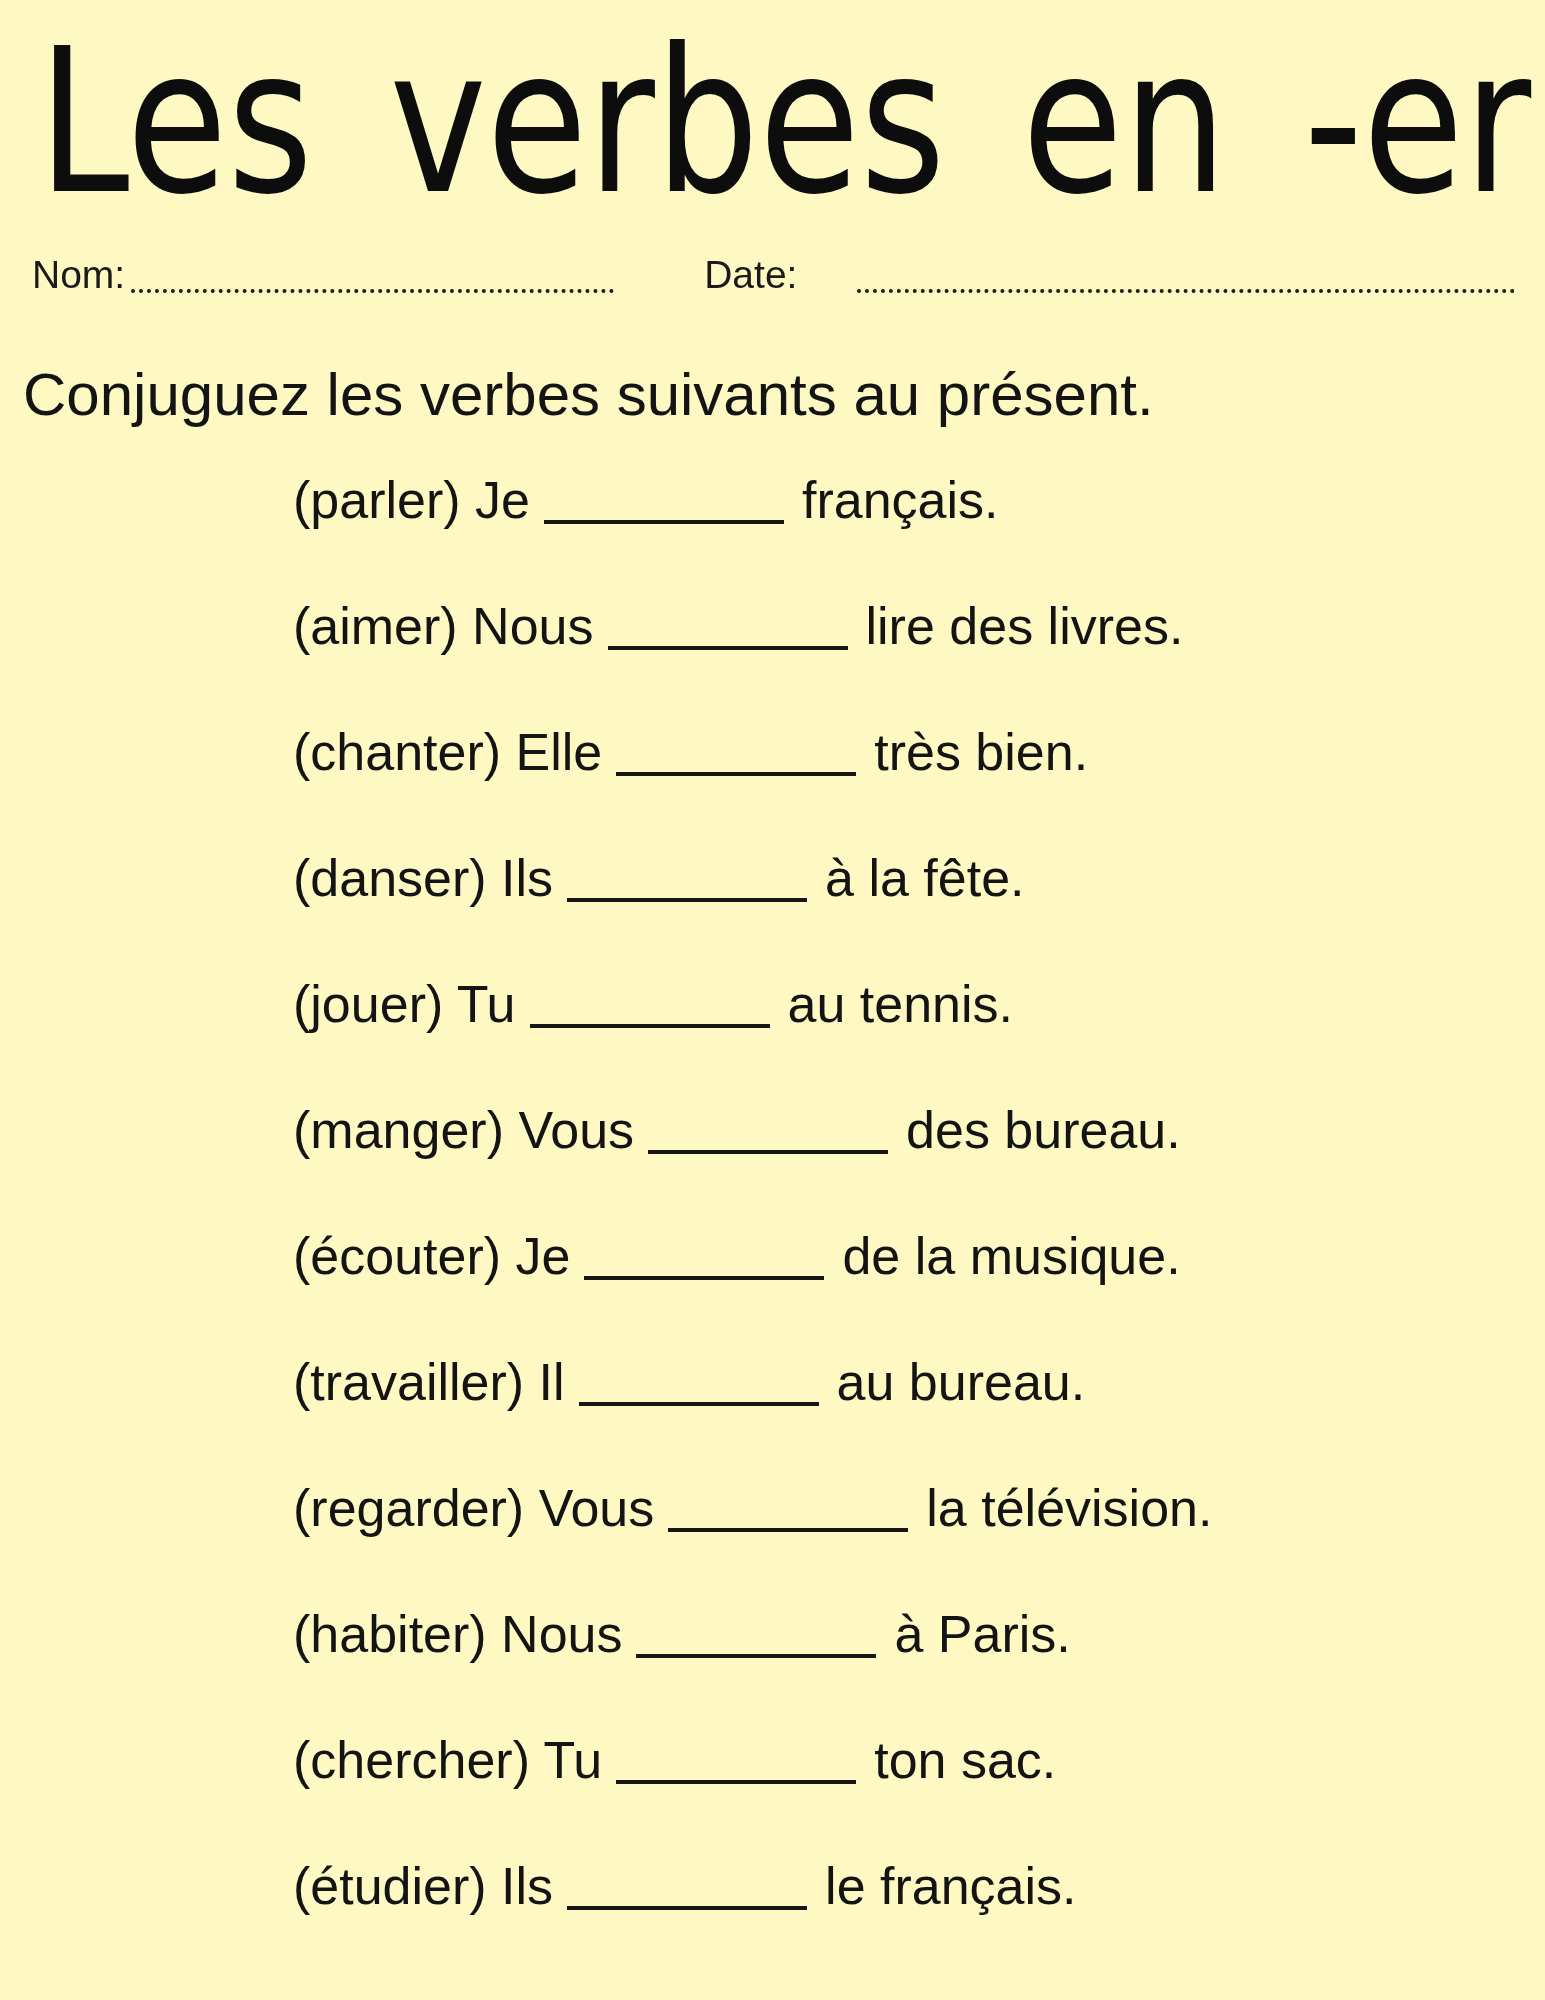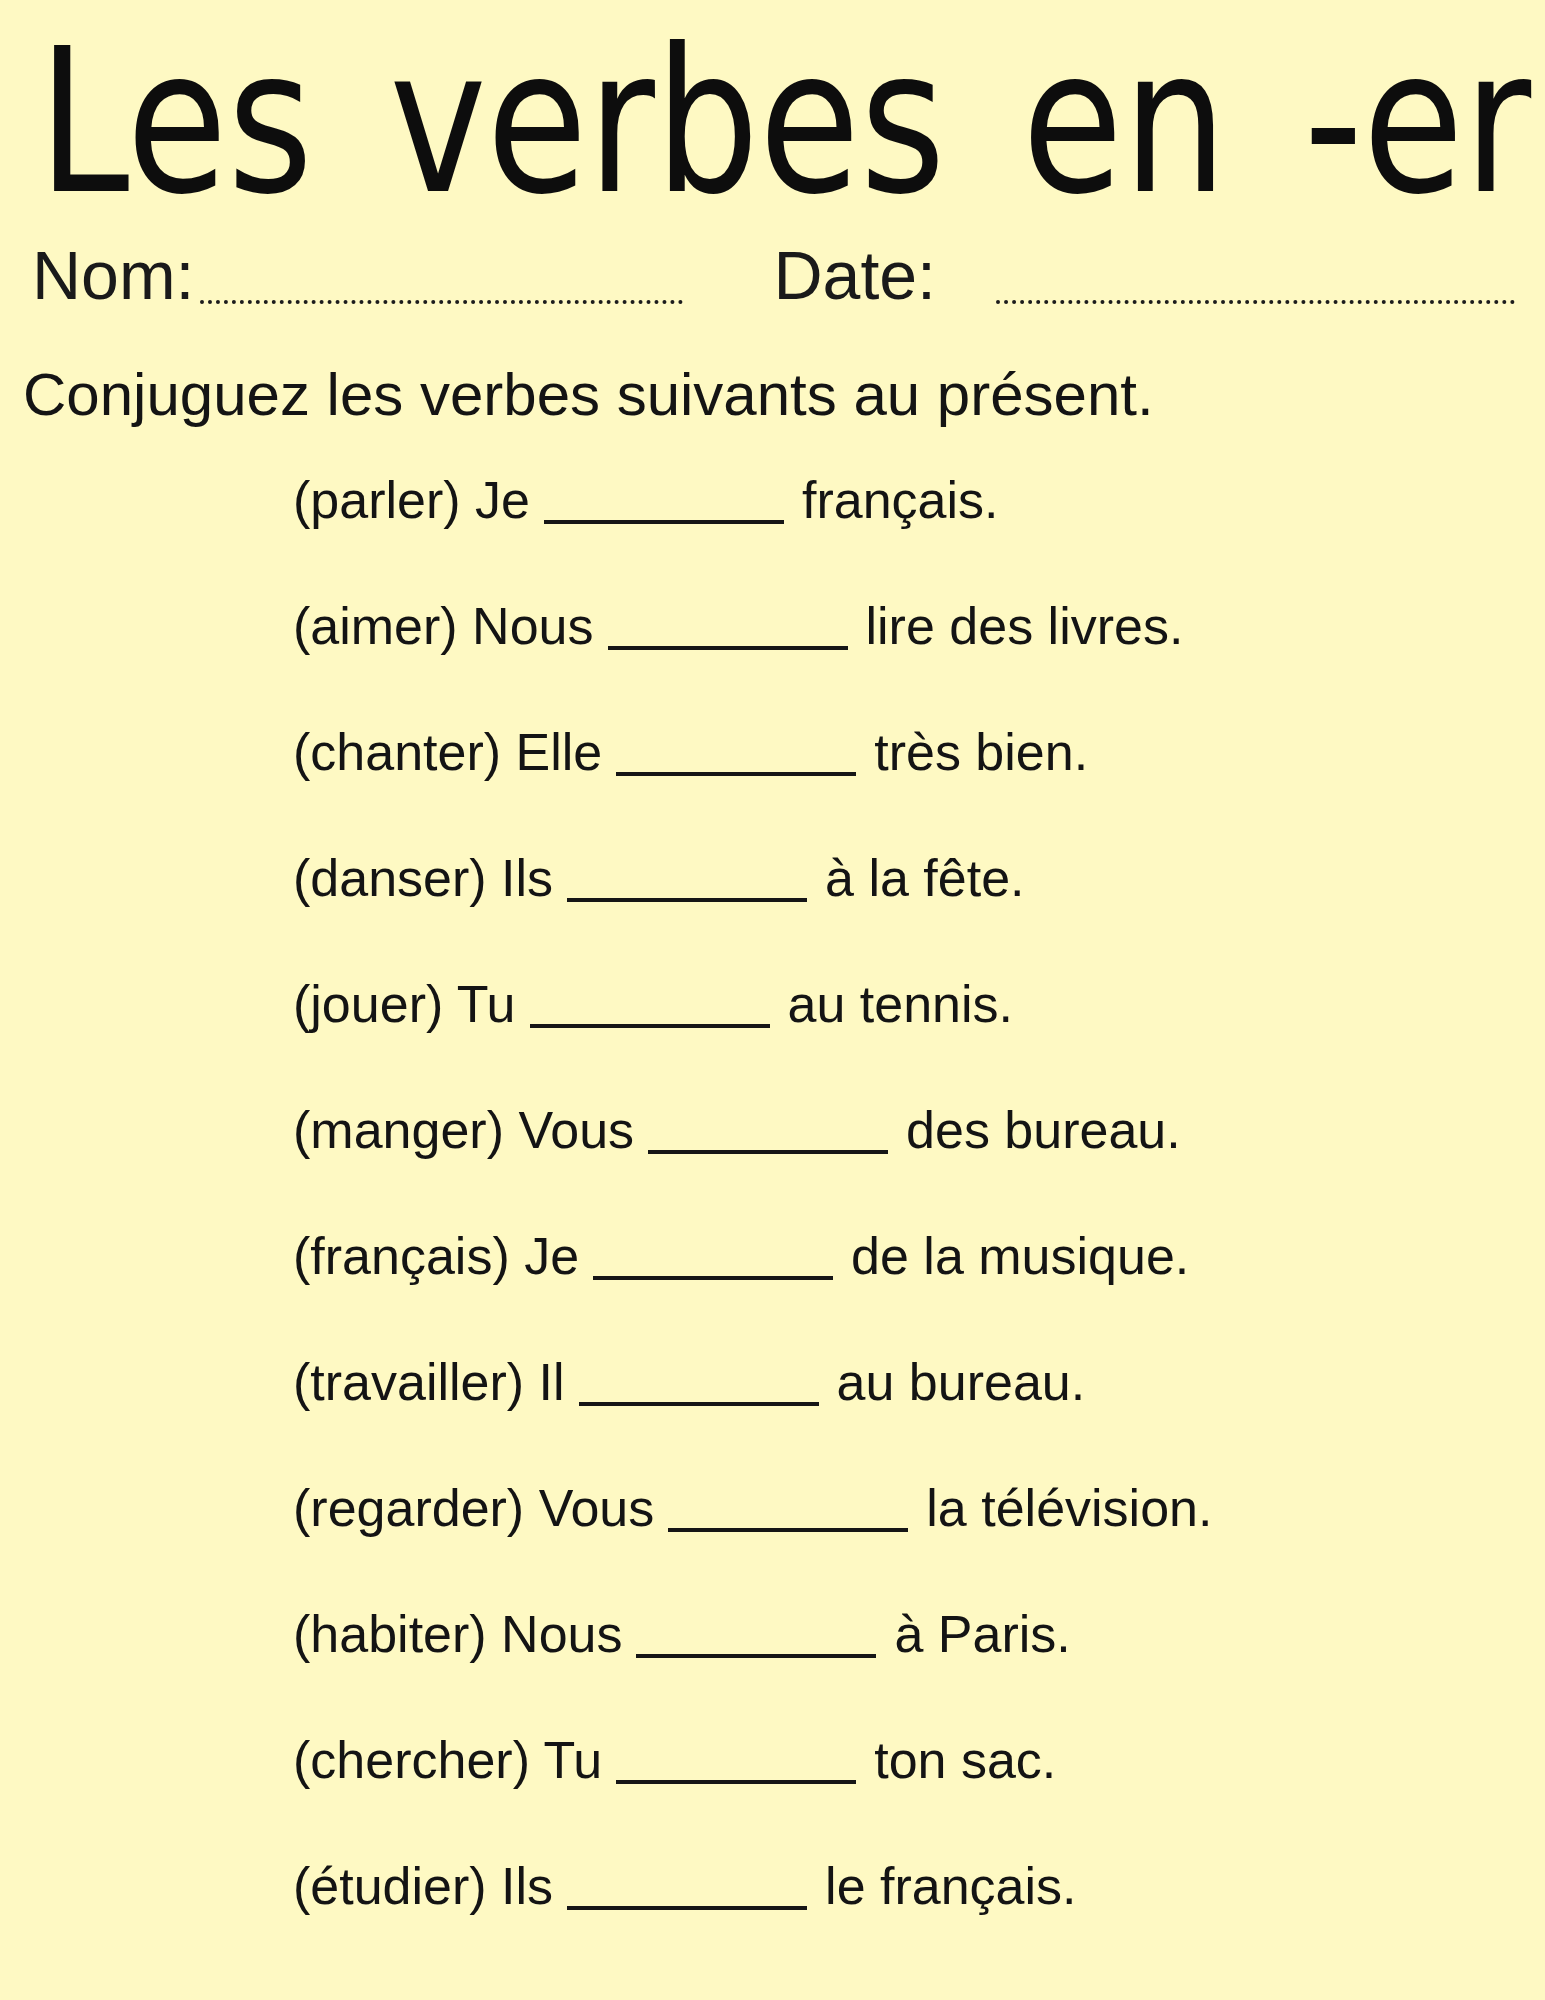--- a/index.html
+++ b/index.html
@@ -33,21 +33,21 @@
     color: #0d0d0d;
   }
   
   .meta-row {
     position: absolute;
     left: 32px;
     right: 30px;
     top: 243px;
     display: flex;
     align-items: baseline;
-    font-size: 68px;
+    font-size: 39px;
     line-height: 64px;
     color: #1a1a1a;
   }
   .dotted-line {
     display: inline-block;
     height: 6px;
     border-bottom: 4px dotted #1c1c1c;
     transform: translateY(5px);
   }
   .name-line {
@@ -107,21 +107,21 @@
 
   <div class="instruction">Conjuguez les verbes suivants au présent.</div>
 
   <div class="exercises">
     <div class="exercise"><span>(parler) Je</span><span class="blank"></span><span>français.</span></div>
     <div class="exercise"><span>(aimer) Nous</span><span class="blank"></span><span>lire des livres.</span></div>
     <div class="exercise"><span>(chanter) Elle</span><span class="blank"></span><span>très bien.</span></div>
     <div class="exercise"><span>(danser) Ils</span><span class="blank"></span><span>à la fête.</span></div>
     <div class="exercise"><span>(jouer) Tu</span><span class="blank"></span><span>au tennis.</span></div>
     <div class="exercise"><span>(manger) Vous</span><span class="blank"></span><span>des bureau.</span></div>
-    <div class="exercise"><span>(français) Je</span><span class="blank"></span><span>de la musique.</span></div>
+    <div class="exercise"><span>(écouter) Je</span><span class="blank"></span><span>de la musique.</span></div>
     <div class="exercise"><span>(travailler) Il</span><span class="blank"></span><span>au bureau.</span></div>
     <div class="exercise"><span>(regarder) Vous</span><span class="blank"></span><span>la télévision.</span></div>
     <div class="exercise"><span>(habiter) Nous</span><span class="blank"></span><span>à Paris.</span></div>
     <div class="exercise"><span>(chercher) Tu</span><span class="blank"></span><span>ton sac.</span></div>
     <div class="exercise"><span>(étudier) Ils</span><span class="blank"></span><span>le français.</span></div>
   </div>
 
 </div>
 
 </body></html>

